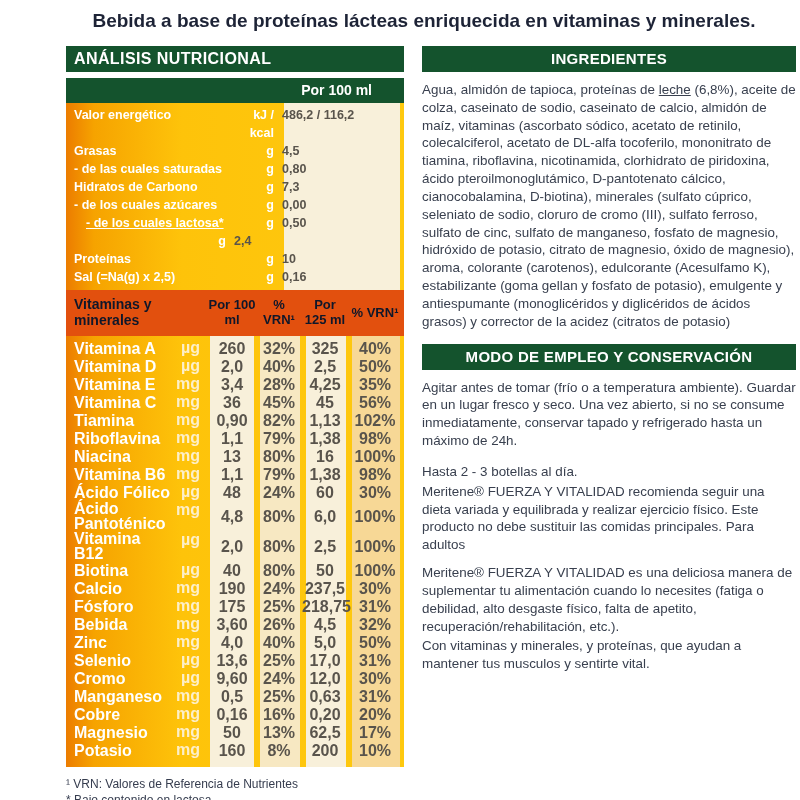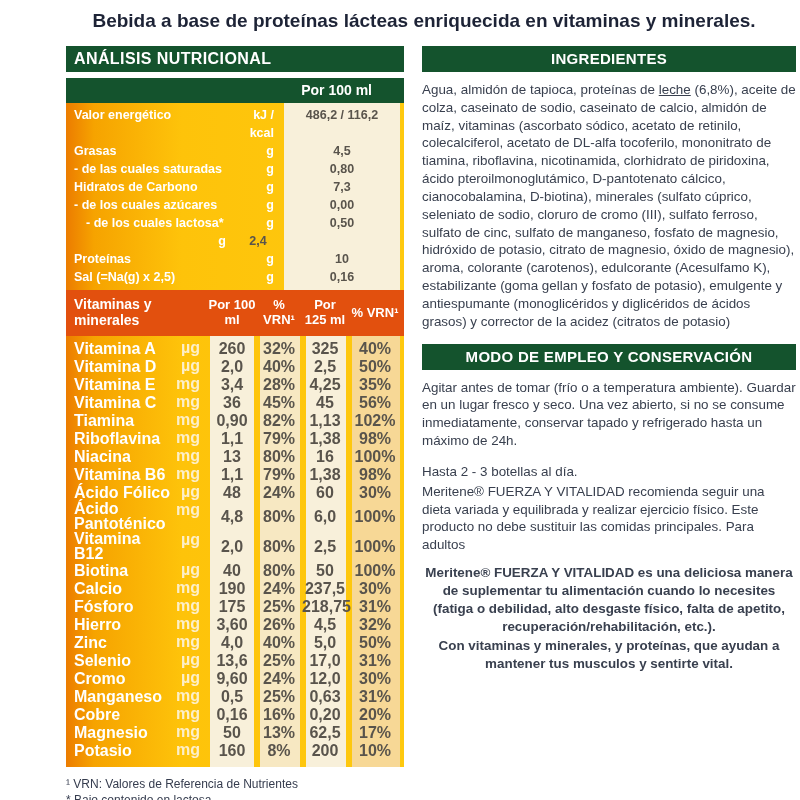--- a/index.html
+++ b/index.html
@@ -16,41 +16,41 @@
   .ntable{background:linear-gradient(90deg,#ec7c00 0px,#f6a300 28px,#fec30a 115px,#fec90f 338px);}
   .macro{position:relative;padding:3px 0 4px;border-radius:32px;}
   .band{position:absolute;top:0;bottom:0;}
   .band-cream{background:#f8f0da;}
   .band-tan{background:#f7e8c2;}
   .band-peach{background:#f7d896;}
   .mrow{position:relative;display:grid;grid-template-columns:1fr 48px 120px;
         padding-left:8px;padding-right:2px;min-height:18px;line-height:18px;
         font-size:12.5px;font-weight:bold;color:#fff;}
   .munit{text-align:right;padding-right:8px;}
-  .mval{text-align:center;color:#59544c;}
+  .mval{color:#59544c;}
   .vith{display:grid;grid-template-columns:1fr 34px 48px 46px 46px 54px;
-        background:#e2500e;color:#ffffff;font-weight:bold;min-height:46px;
+        background:#e2500e;color:#0f172a;font-weight:bold;min-height:46px;
         align-items:center;font-size:13px;line-height:1.12;
         padding:3px 2px 3px 8px;box-sizing:border-box;text-align:center;}
   .vith .vh-label{text-align:left;font-size:14px;}
   .vits{position:relative;padding:3px 0 8px;}
   .vrow{position:relative;display:grid;grid-template-columns:1fr 34px 48px 46px 46px 54px;
         padding-left:8px;padding-right:2px;min-height:18px;line-height:18px;
         font-size:16px;font-weight:bold;color:#fff;}
   .vrow .vlabel{line-height:15px;align-self:center;}
   .vrow .vunit{text-align:right;padding-right:8px;color:#fdefc9;}
   .vrow .vval{text-align:center;color:#59544c;align-self:center;line-height:15px;}
   .footnotes{margin-top:9px;font-size:12px;color:#353c4e;line-height:1.35;}
   
   .right{position:absolute;left:398px;top:46px;width:374px;}
   .bar-center{text-align:center;font-size:15px;height:26px;line-height:26px;letter-spacing:.3px;}
   .rtext{font-size:13.4px;line-height:1.33;color:#39404f;margin:9px 0 13px;}
   .rtext.tight{margin:9px 0 2px;}
   .rtext.mid{margin:2px 0 10px;}
-  .rtext.bold{font-weight:bold;margin:0 0 2px;text-align:center;}
+  .rtext.bold{font-weight:normal;margin:0 0 2px;}
   .allergen{text-decoration:underline;}
 </style>
 </head>
 <body>
 
 <div class="page">
 
   <div class="title">Bebida a base de proteínas lácteas enriquecida en vitaminas y minerales.</div>
 
   <div class="left">
@@ -83,21 +83,21 @@
               <span class="mlabel">Hidratos de Carbono</span>
               <span class="munit">g</span>
               <span class="mval">7,3</span>
             </div>
             <div class="mrow">
               <span class="mlabel">- de los cuales azúcares</span>
               <span class="munit">g</span>
               <span class="mval">0,00</span>
             </div>
             <div class="mrow">
-              <span class="mlabel" style="padding-left: 12px;">- de los cuales lactosa*</span>
+              <span class="mlabel" style="padding-left: 12px; text-decoration: underline;">- de los cuales lactosa*</span>
               <span class="munit">g</span>
               <span class="mval">0,50</span>
             </div>
             <div class="mrow">
               <span class="munit">g</span>
               <span class="mval">2,4</span>
             </div>
             <div class="mrow">
               <span class="mlabel">Proteínas</span>
               <span class="munit">g</span>
@@ -232,21 +232,21 @@
             </div>
             <div class="vrow">
               <span class="vlabel">Fósforo</span>
               <span class="vunit">mg</span>
               <span class="vval">175</span>
               <span class="vval">25%</span>
               <span class="vval">218,75</span>
               <span class="vval">31%</span>
             </div>
             <div class="vrow">
-              <span class="vlabel">Hierro</span>
+              <span class="vlabel">Bebida</span>
               <span class="vunit">mg</span>
               <span class="vval">3,60</span>
               <span class="vval">26%</span>
               <span class="vval">4,5</span>
               <span class="vval">32%</span>
             </div>
             <div class="vrow">
               <span class="vlabel">Zinc</span>
               <span class="vunit">mg</span>
               <span class="vval">4,0</span>

